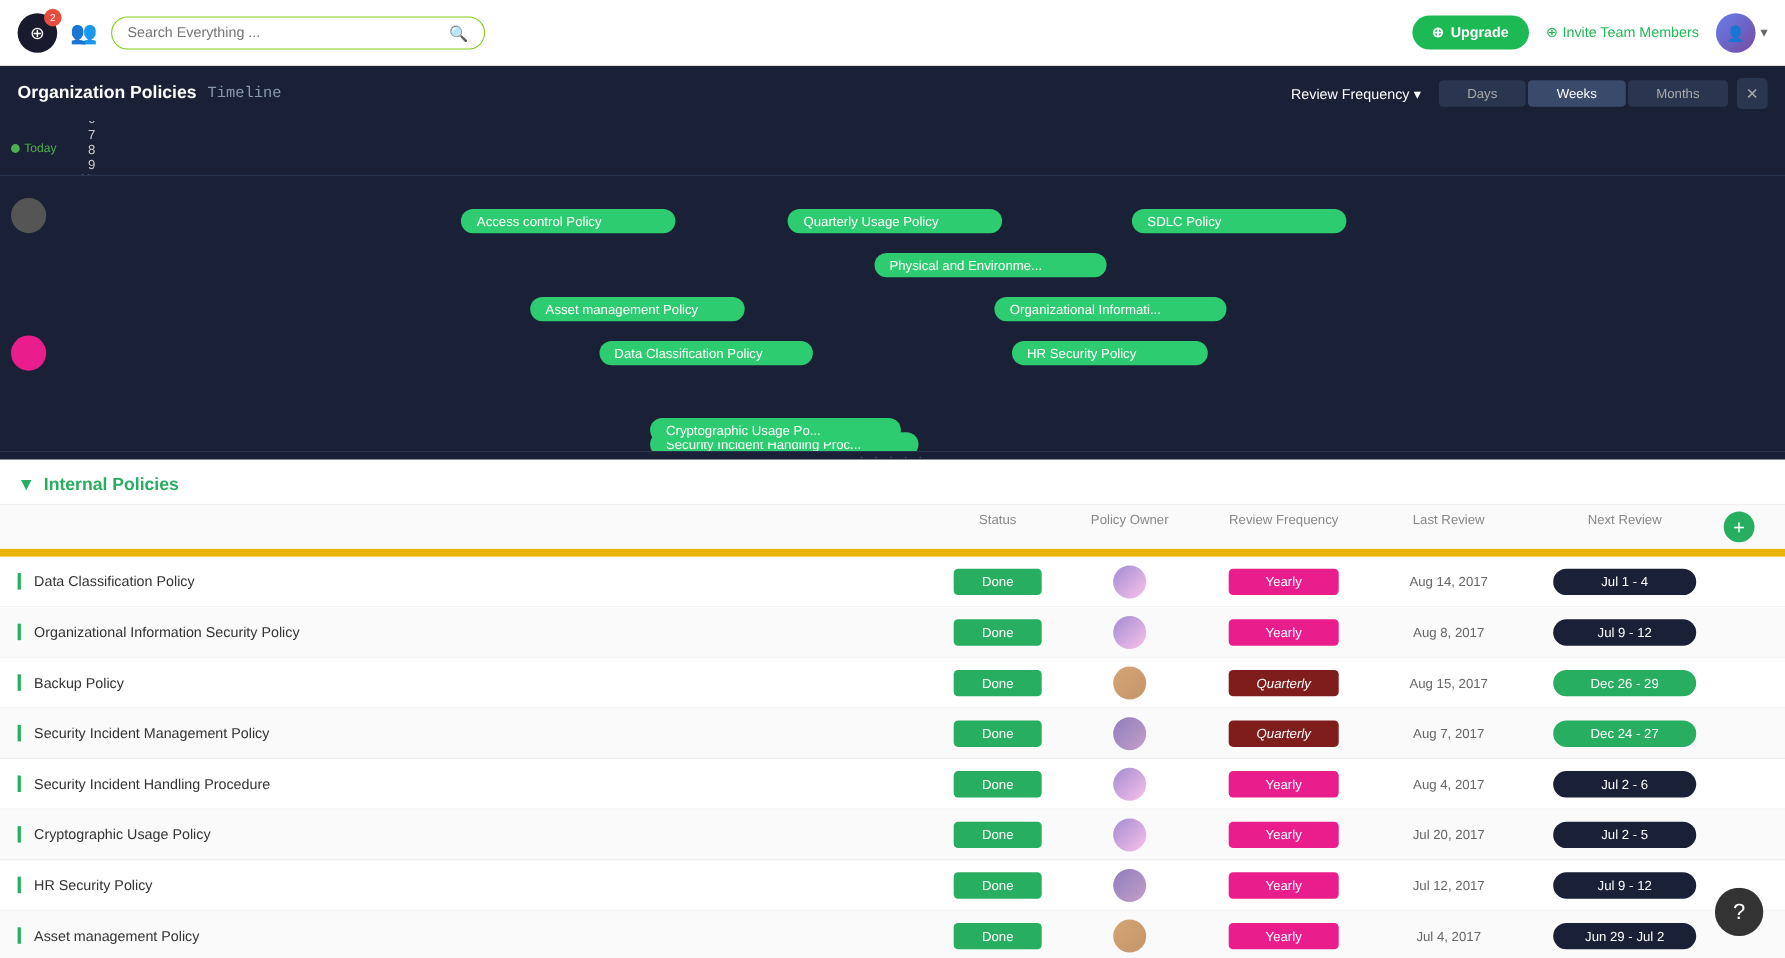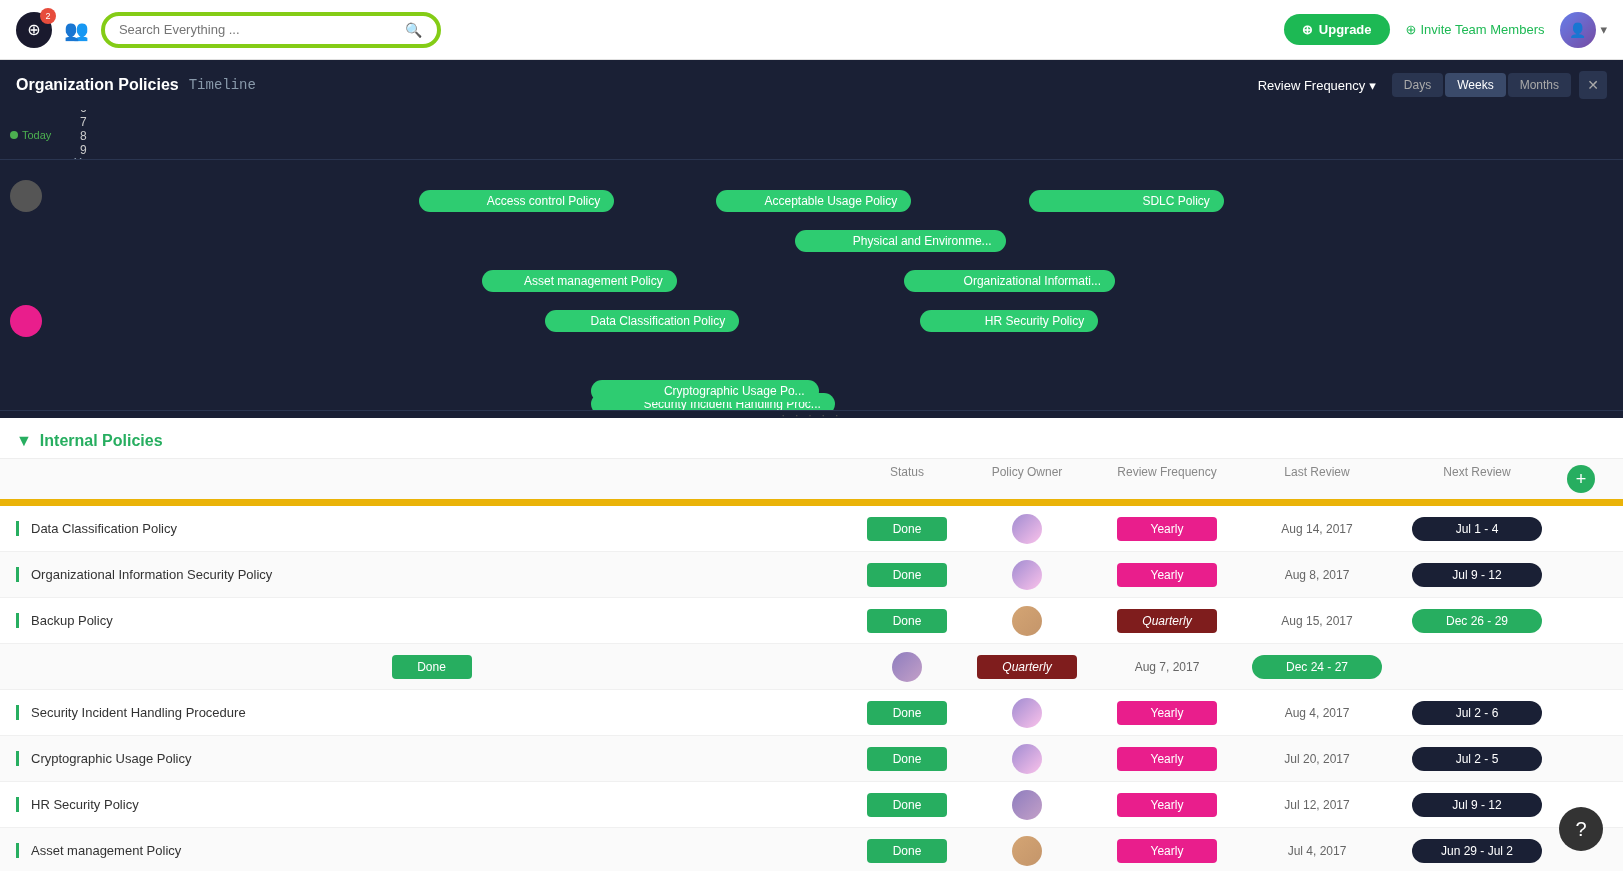--- a/index.html
+++ b/index.html
@@ -16,21 +16,21 @@
       width: 36px; height: 36px; border-radius: 50%; background: #1a1a2e;
       display: flex; align-items: center; justify-content: center; color: #fff; font-size: 16px;
     }
     .nav-badge {
       position: absolute; top: -4px; right: -4px;
       background: #e74c3c; color: #fff; border-radius: 50%;
       width: 16px; height: 16px; font-size: 9px; display: flex; align-items: center; justify-content: center;
     }
     .nav-team-icon { margin-right: 12px; color: #666; font-size: 20px; cursor: pointer; }
     .search-box {
-      display: flex; align-items: center; border: 4px solid #84cc16; border-radius: 20px;
+      display: flex; align-items: center; border: 1px solid #84cc16; border-radius: 20px;
       padding: 6px 14px; width: 340px; background: #fff;
     }
     .search-box input { border: none; outline: none; width: 100%; font-size: 13px; color: #999; }
     .search-icon { color: #999; font-size: 14px; margin-left: 6px; }
     .nav-spacer { flex: 1; }
     .upgrade-btn {
       background: #1db954; color: #fff; border: none; border-radius: 20px;
       padding: 8px 18px; font-size: 13px; cursor: pointer; margin-right: 16px;
       display: flex; align-items: center; gap: 6px; font-weight: 600;
     }
@@ -51,21 +51,21 @@
     }
     .timeline-title { font-size: 16px; font-weight: 600; color: #fff; }
     .timeline-subtitle { font-size: 14px; color: #8899aa; margin-left: 10px; font-family: Liberation Mono, monospace; }
     .timeline-header-spacer { flex: 1; }
     .review-freq-btn {
       background: none; border: none; color: #fff; font-size: 13px; cursor: pointer;
       display: flex; align-items: center; gap: 4px; margin-right: 16px;
     }
     .view-toggle { display: flex; gap: 2px; }
     .view-btn {
-      padding: 5px 12px; border: none; border-radius: 4px; cursor: pointer; font-size: 12px;
+      padding: 5px 26px; border: none; border-radius: 4px; cursor: pointer; font-size: 12px;
       background: #2a3550; color: #aaa;
     }
     .view-btn.active { background: #3a4a6a; color: #fff; }
     .close-btn {
       background: #2a3550; border: none; color: #aaa; width: 28px; height: 28px;
       border-radius: 4px; cursor: pointer; margin-left: 8px; font-size: 14px;
     }
 
     
     .timeline-area {
@@ -234,28 +234,28 @@
         <div class="date-cell">
           <div class="day-num">8</div>
         </div>
         <div class="date-cell mon-label">
           <div class="day-num">9</div>
           <div class="day-label">Mon</div>
         </div>
       </div>
   </div>
 
-  <div class="gantt-rows" style="position:relative;text-align:right;">
+  <div class="gantt-rows" style="position:relative;">
 
     <div style="position:absolute; left:10px; top:20px; width:32px; height:32px; border-radius:50%; background:#555; z-index:2;"></div>
     <div style="position:absolute; left:10px; top:145px; width:32px; height:32px; border-radius:50%; background:#e91e8c; z-index:2;"></div>
 
     <div id="gantt-bars">
         <div class="policy-bar" style="left: 419.49px; width: 194.76px; top: 30px; position: absolute;">Access control Policy</div>
-        <div class="policy-bar" style="left: 716.46px; width: 194.76px; top: 30px; position: absolute;">Acceptable Usage Policy</div>
+        <div class="policy-bar" style="left: 716.46px; width: 194.76px; top: 30px; position: absolute;">Quarterly Usage Policy</div>
         <div class="policy-bar" style="left: 1029.06px; width: 194.76px; top: 30px; position: absolute;">SDLC Policy</div>
         <div class="policy-bar" style="left: 794.61px; width: 210.99px; top: 70px; position: absolute;">Physical and Environme...</div>
         <div class="policy-bar" style="left: 482.01px; width: 194.76px; top: 110px; position: absolute;">Asset management Policy</div>
         <div class="policy-bar" style="left: 904.02px; width: 210.99px; top: 110px; position: absolute;">Organizational Informati...</div>
         <div class="policy-bar" style="left: 544.53px; width: 194.76px; top: 150px; position: absolute;">Data Classification Policy</div>
         <div class="policy-bar" style="left: 919.65px; width: 178.53px; top: 150px; position: absolute;">HR Security Policy</div>
         <div class="policy-bar" style="left: 591.42px; width: 243.45px; top: 185px; position: absolute; margin-top: 48px;">Security Incident Handling Proc...</div>
         <div class="policy-bar" style="left: 591.42px; width: 227.22px; top: 220px; position: absolute;">Cryptographic Usage Po...</div>
       </div>
 
@@ -331,20 +331,21 @@
     <div>
       <span class="freq-badge quarterly">Quarterly</span>
     </div>
     <div class="last-review">Aug 15, 2017</div>
     <div>
       <span class="next-review-badge green">Dec 26 - 29</span>
     </div>
     <div></div>
   </div>
       <div class="policy-row">
+    <div class="policy-name">Security Incident Management Policy</div>
     <div>
       <span class="status-badge">Done</span>
     </div>
     <div>
       <div class="owner-avatar" style="background:linear-gradient(135deg,#8e7dbe,#c4a0c8);"></div>
     </div>
     <div>
       <span class="freq-badge quarterly">Quarterly</span>
     </div>
     <div class="last-review">Aug 7, 2017</div>

